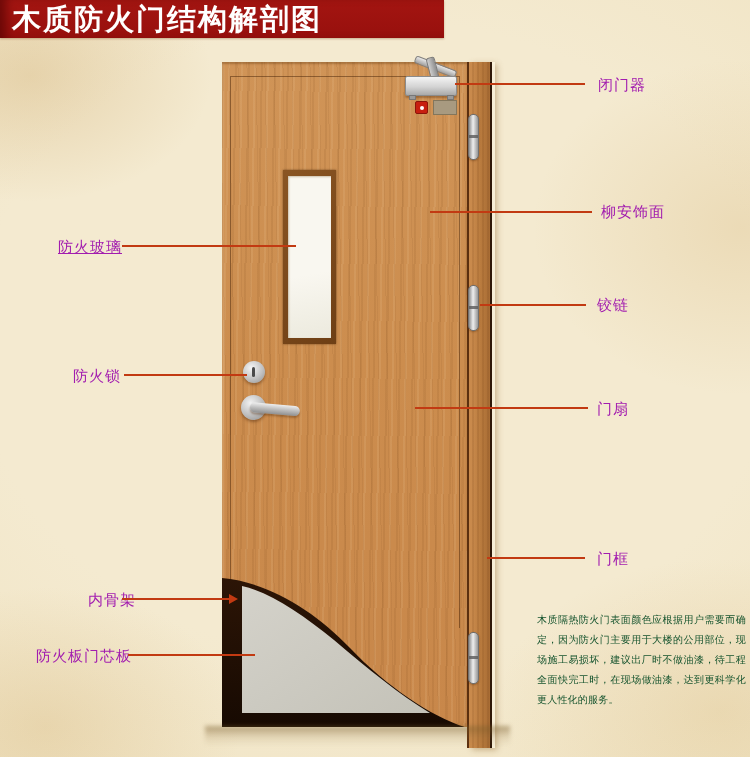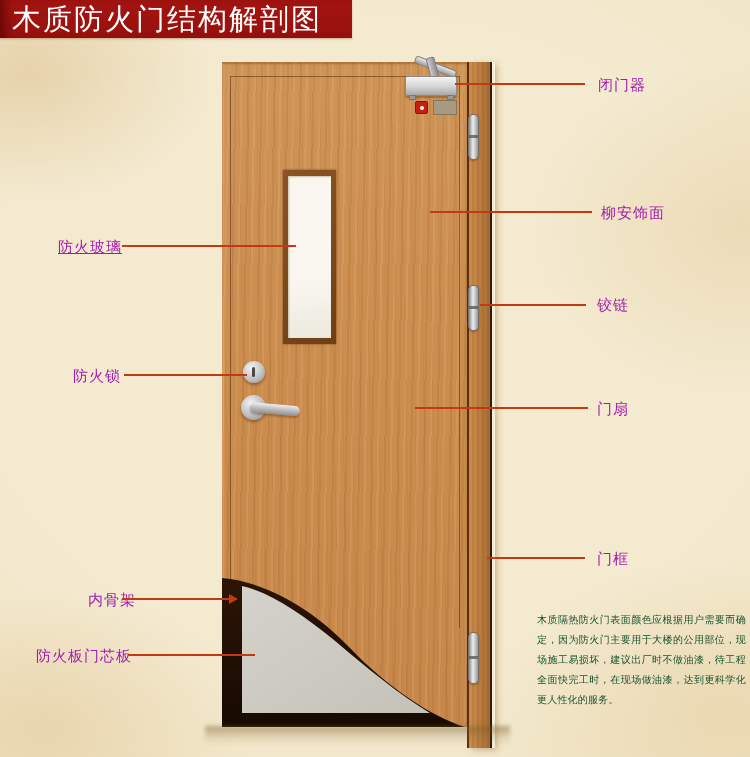--- a/index.html
+++ b/index.html
@@ -11,24 +11,24 @@
       radial-gradient(260px 180px at 4% 10%, rgba(196,154,84,.28), transparent 70%),
       radial-gradient(300px 240px at 99% 30%, rgba(205,164,92,.22), transparent 70%),
       radial-gradient(280px 200px at 6% 96%, rgba(203,164,95,.25), transparent 70%),
       radial-gradient(320px 220px at 96% 94%, rgba(206,168,98,.22), transparent 70%),
       radial-gradient(1000px 800px at 50% 45%, #f4ead0 40%, #ecdcb4 100%);
   }
   .abs { position:absolute; }
 
   
   .banner {
-    left:0; top:8; width:352px; height:38px;
+    left:0; top:8; width:444px; height:38px;
     background:linear-gradient(180deg,#a31511,#98100d);
     box-shadow: inset 10px 0 10px -4px rgba(70,0,0,.55), 0 1px 2px rgba(120,60,20,.35);
-    color:#fff; font-size:29px; font-weight:normal;
+    color:#fff; font-size:29px; font-weight:bold;
     line-height:38px; padding-left:12px; letter-spacing:2px;
     white-space:nowrap;
   }
 
   
   .door-leaf {
     left:222px; top:62px; width:245px; height:665px;
     background:
       repeating-linear-gradient(91deg, rgba(110,60,15,.10) 0 2px, transparent 2px 6px, rgba(255,230,190,.10) 6px 8px, transparent 8px 13px),
       repeating-linear-gradient(89deg, rgba(90,45,10,.07) 0 1px, transparent 1px 9px),
@@ -213,21 +213,21 @@
 <div class="abs leader" style="left:122px; top:598px; width:107px;"></div>
 <div class="abs arrowhead" style="left:229px; top:594px;"></div>
 
 <div class="abs lbl" style="left:36px; top:648px;">防火板门芯板</div>
 <div class="abs leader" style="left:128px; top:654px; width:127px;"></div>
 
 <div class="abs leader" style="left:455px; top:83px; width:130px;"></div>
 <div class="abs lbl" style="left:598px; top:77px;">闭门器</div>
 
 <div class="abs leader" style="left:430px; top:211px; width:162px;"></div>
-<div class="abs lbl" style="left:601px; top:205px;">柳安饰面</div>
+<div class="abs lbl" style="left:601px; top:205px;font-family:Liberation Serif, serif;">柳安饰面</div>
 
 <div class="abs leader" style="left:480px; top:304px; width:106px;"></div>
 <div class="abs lbl" style="left:597px; top:297px;">铰链</div>
 
 <div class="abs leader" style="left:415px; top:407px; width:173px;"></div>
 <div class="abs lbl" style="left:597px; top:401px;">门扇</div>
 
 <div class="abs leader" style="left:487px; top:557px; width:98px;"></div>
 <div class="abs lbl" style="left:597px; top:551px;">门框</div>
 

